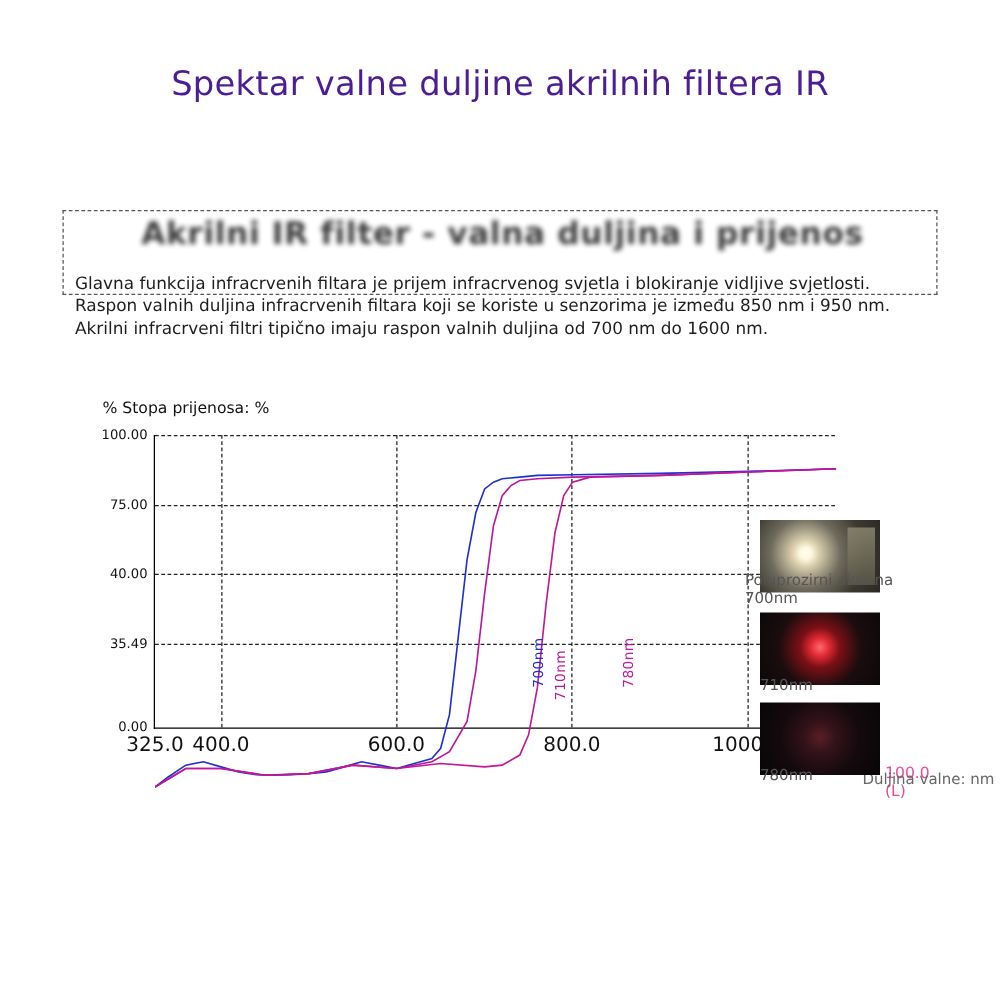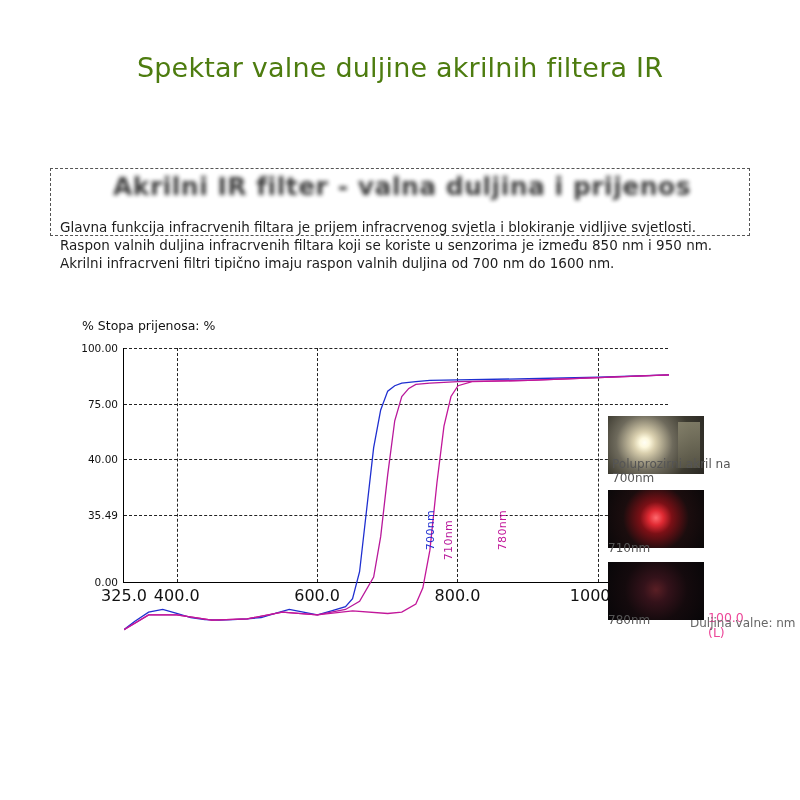--- a/index.html
+++ b/index.html
@@ -15,21 +15,21 @@
     overflow: hidden;
   }
 
   
   #page-title {
     position: absolute;
     top: 52px;
     left: 0;
     width: 800px;
     text-align: center;
-    color: #4d7c0f;
+    color: #4c1d95;
     font-size: 27px;
     font-weight: 400;
     letter-spacing: 0.2px;
     font-family: "DejaVu Sans", "Liberation Sans", sans-serif;
   }
 
   
   #headline-box {
     position: absolute;
     left: 50px;
@@ -184,21 +184,21 @@
   #thumb2 {
     left: 608px;
     top: 490px;
     background: radial-gradient(circle at 50% 48%, #ff6a6e 0%, #e02a33 13%, #7c1016 28%, #1b0d0e 58%, #0a0809 100%);
   }
   #thumb3 {
     left: 608px;
     top: 562px;
     background: radial-gradient(circle at 50% 48%, #5a1f25 0%, #34121a 22%, #140a0d 55%, #070608 100%);
   }
-  #cap1 { left: 612px; top: 457px; width: 130px; text-align: left; }
+  #cap1 { left: 596px; top: 457px; width: 130px; text-align: left; }
   #cap2 { left: 608px; top: 541px; }
   #cap3 { left: 608px; top: 613px; }
 
   #plot-svg { position: absolute; left: 0; top: 0; }
 </style>
 </head>
 <body>
 
 <div id="page-title">Spektar valne duljine akrilnih filtera IR</div>
 

